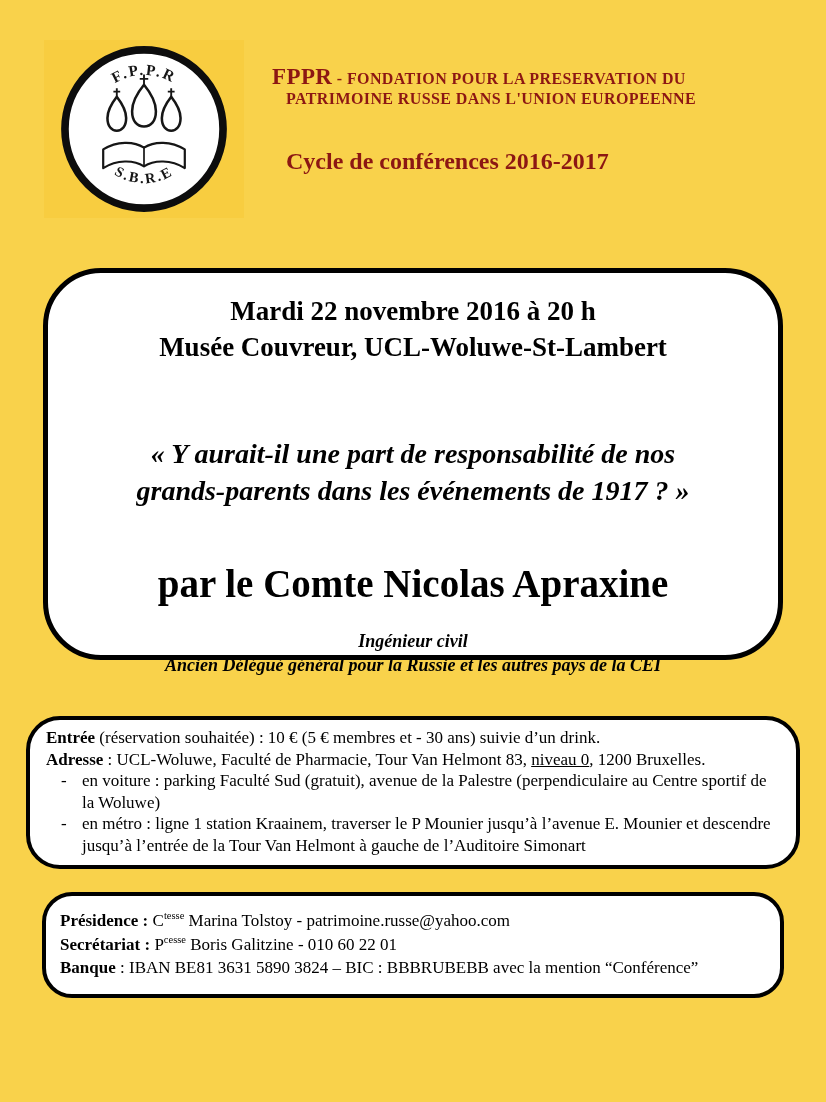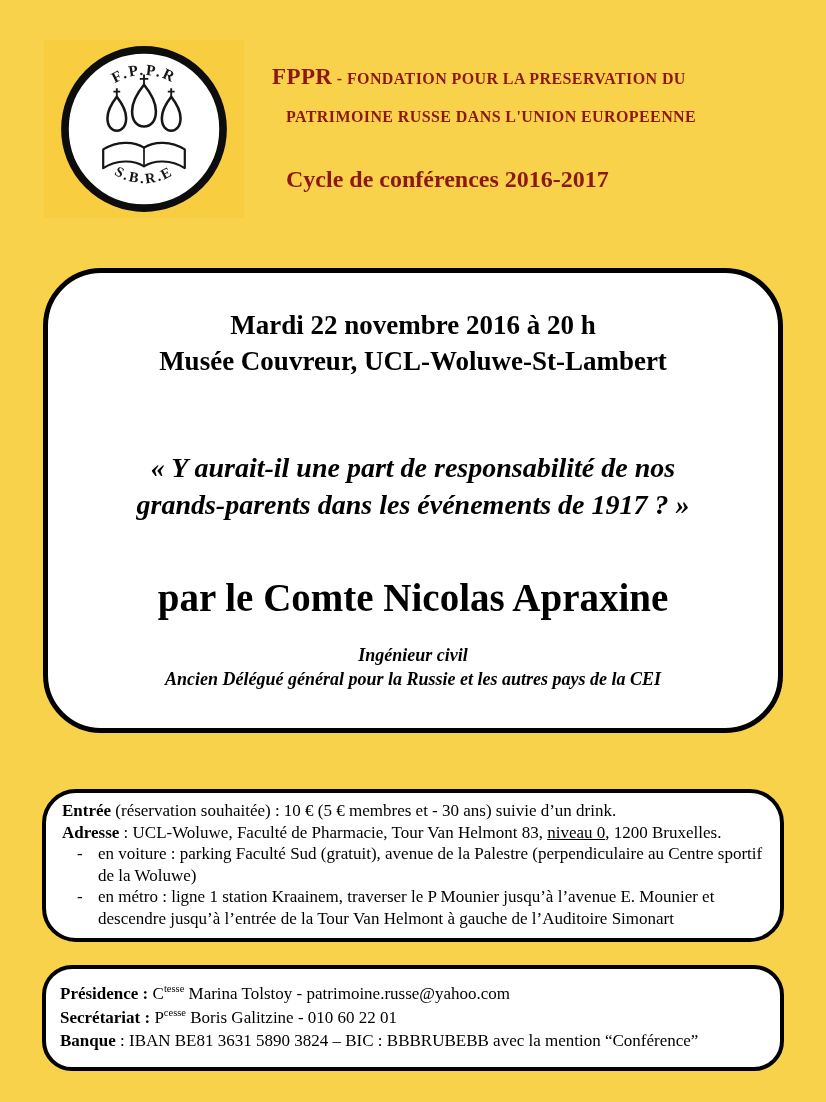--- a/index.html
+++ b/index.html
@@ -19,40 +19,40 @@
   .logo-wrap {
     width:200px; height:178px;
     background: var(--logo-bg, #F8CD40);
     display:flex; align-items:center; justify-content:center;
     flex:0 0 auto;
   }
   .logo-svg { width:170px; height:170px; display:block; }
   .header-text { margin-left:28px; padding-top:24px; color:var(--header-red,#8C1713); }
   .org-line1 { font-size:16px; font-weight:bold; letter-spacing:0.4px; }
   .org-abbr { font-size:23px; }
-  .org-line2 { font-size:16px; font-weight:bold; letter-spacing:0.4px; margin-top:18px; padding-left:14px; }
+  .org-line2 { font-size:16px; font-weight:bold; letter-spacing:0.4px; margin-top:0; padding-left:14px; }
   .cycle-title { font-size:24px; font-weight:bold; margin-top:40px; padding-left:14px; }
 
   
   .box { background:var(--box-bg,#FFFFFF); border:5px solid var(--box-border,#000000); }
 
   .event-box {
     margin:50px 43px 0;
     border-radius:58px;
     text-align:center;
-    padding:34px 28px 26px;
-    height:465px;
+    padding:20px 28px 26px;
+    height:392px;
   }
   .event-date, .event-venue { font-size:27px; font-weight:bold; line-height:36px; }
   .event-quote { margin-top:70px; font-size:28px; line-height:37px; font-weight:bold; font-style:italic; }
   .event-speaker { margin-top:50px; font-size:39px; font-weight:bold; line-height:50px; }
   .speaker-desc { margin-top:20px; font-size:18px; font-weight:bold; font-style:italic; line-height:24px; }
 
   .practical-box {
-    margin:56px 42px 0;
+    margin:56px 26px 0;
     border-radius:34px;
     border-width:4px;
     padding:7px 16px 9px 16px;
     font-size:17px; line-height:21.5px;
   }
   .info-line .label { font-weight:bold; }
   .u { text-decoration:underline; }
   .b { font-weight:bold; }
   .bullet { display:flex; padding-left:10px; }
   .bullet-dash { flex:0 0 26px; padding-left:5px; }

